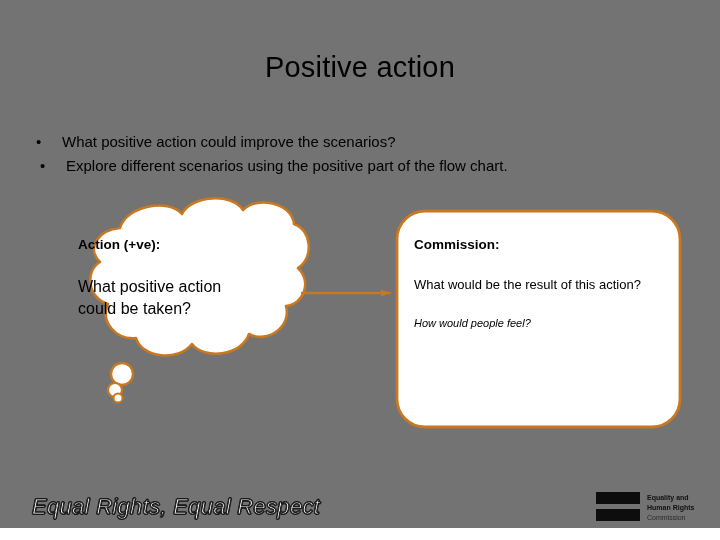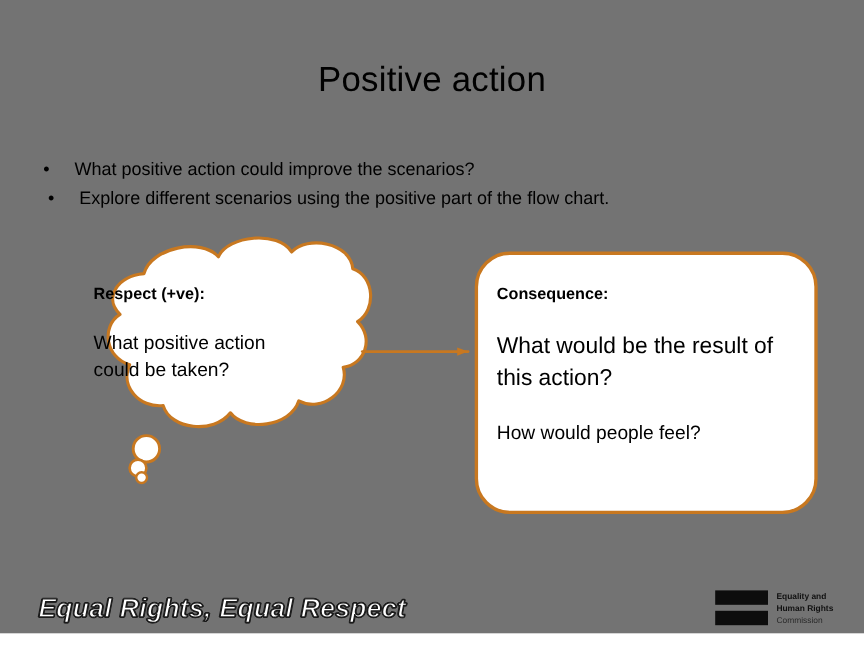--- a/index.html
+++ b/index.html
@@ -97,38 +97,39 @@
     width: 236px;
   }
   #consequence-text .blk-heading {
     font-size: 13.5px;
     font-weight: bold;
     line-height: 1.3;
     color: #000000;
   }
   #consequence-text .blk-body {
     margin-top: 22px;
-    font-size: 19px;
+    font-size: 13px;
     line-height: 1.42;
     color: #000000;
   }
   #consequence-text .blk-body2 {
     margin-top: 22px;
-    font-size: 16px;
-    line-height: 1.42;
-    color: #000000;
+    font-size: 11px;
+    line-height: 1.42;
+    color: #000000;
+    font-style: italic;
   }
 
   
   #footer-slogan {
     position: absolute;
     left: 32px;
     top: 494px;
     font-size: 22px;
-    font-weight: bold;
+    font-weight: normal;
     font-style: italic;
     letter-spacing: 0.3px;
     color: #ffffff;
     -webkit-text-stroke: 1.1px #1a1a1a;
     text-shadow:
       -1px 0 #1a1a1a, 1px 0 #1a1a1a,
       0 -1px #1a1a1a, 0 1px #1a1a1a;
     white-space: nowrap;
   }
   #footer-logo {
@@ -211,26 +212,26 @@
       </g>
 
       <g>
         <rect x="397" y="211" width="283" height="216" rx="28" ry="28" fill="#ffffff" stroke="#C87820" stroke-width="2.8"></rect>
       </g>
 
     </svg>
   </div>
 
   <div id="bubble-text">
-    <div class="blk-heading">Respect (+ve):</div>
+    <div class="blk-heading">Action (+ve):</div>
     <div class="blk-body">What positive action could be taken?</div>
   </div>
 
   <div id="consequence-text">
-    <div class="blk-heading">Consequence:</div>
+    <div class="blk-heading">Commission:</div>
     <div class="blk-body">What would be the result of this action?</div>
     <div class="blk-body2">How would people feel?</div>
   </div>
 
   <div id="footer-slogan">Equal Rights, Equal Respect</div>
 
   <div id="footer-logo">
     <div id="logo-mark">
       <div class="bar"></div>
       <div class="bar"></div>

